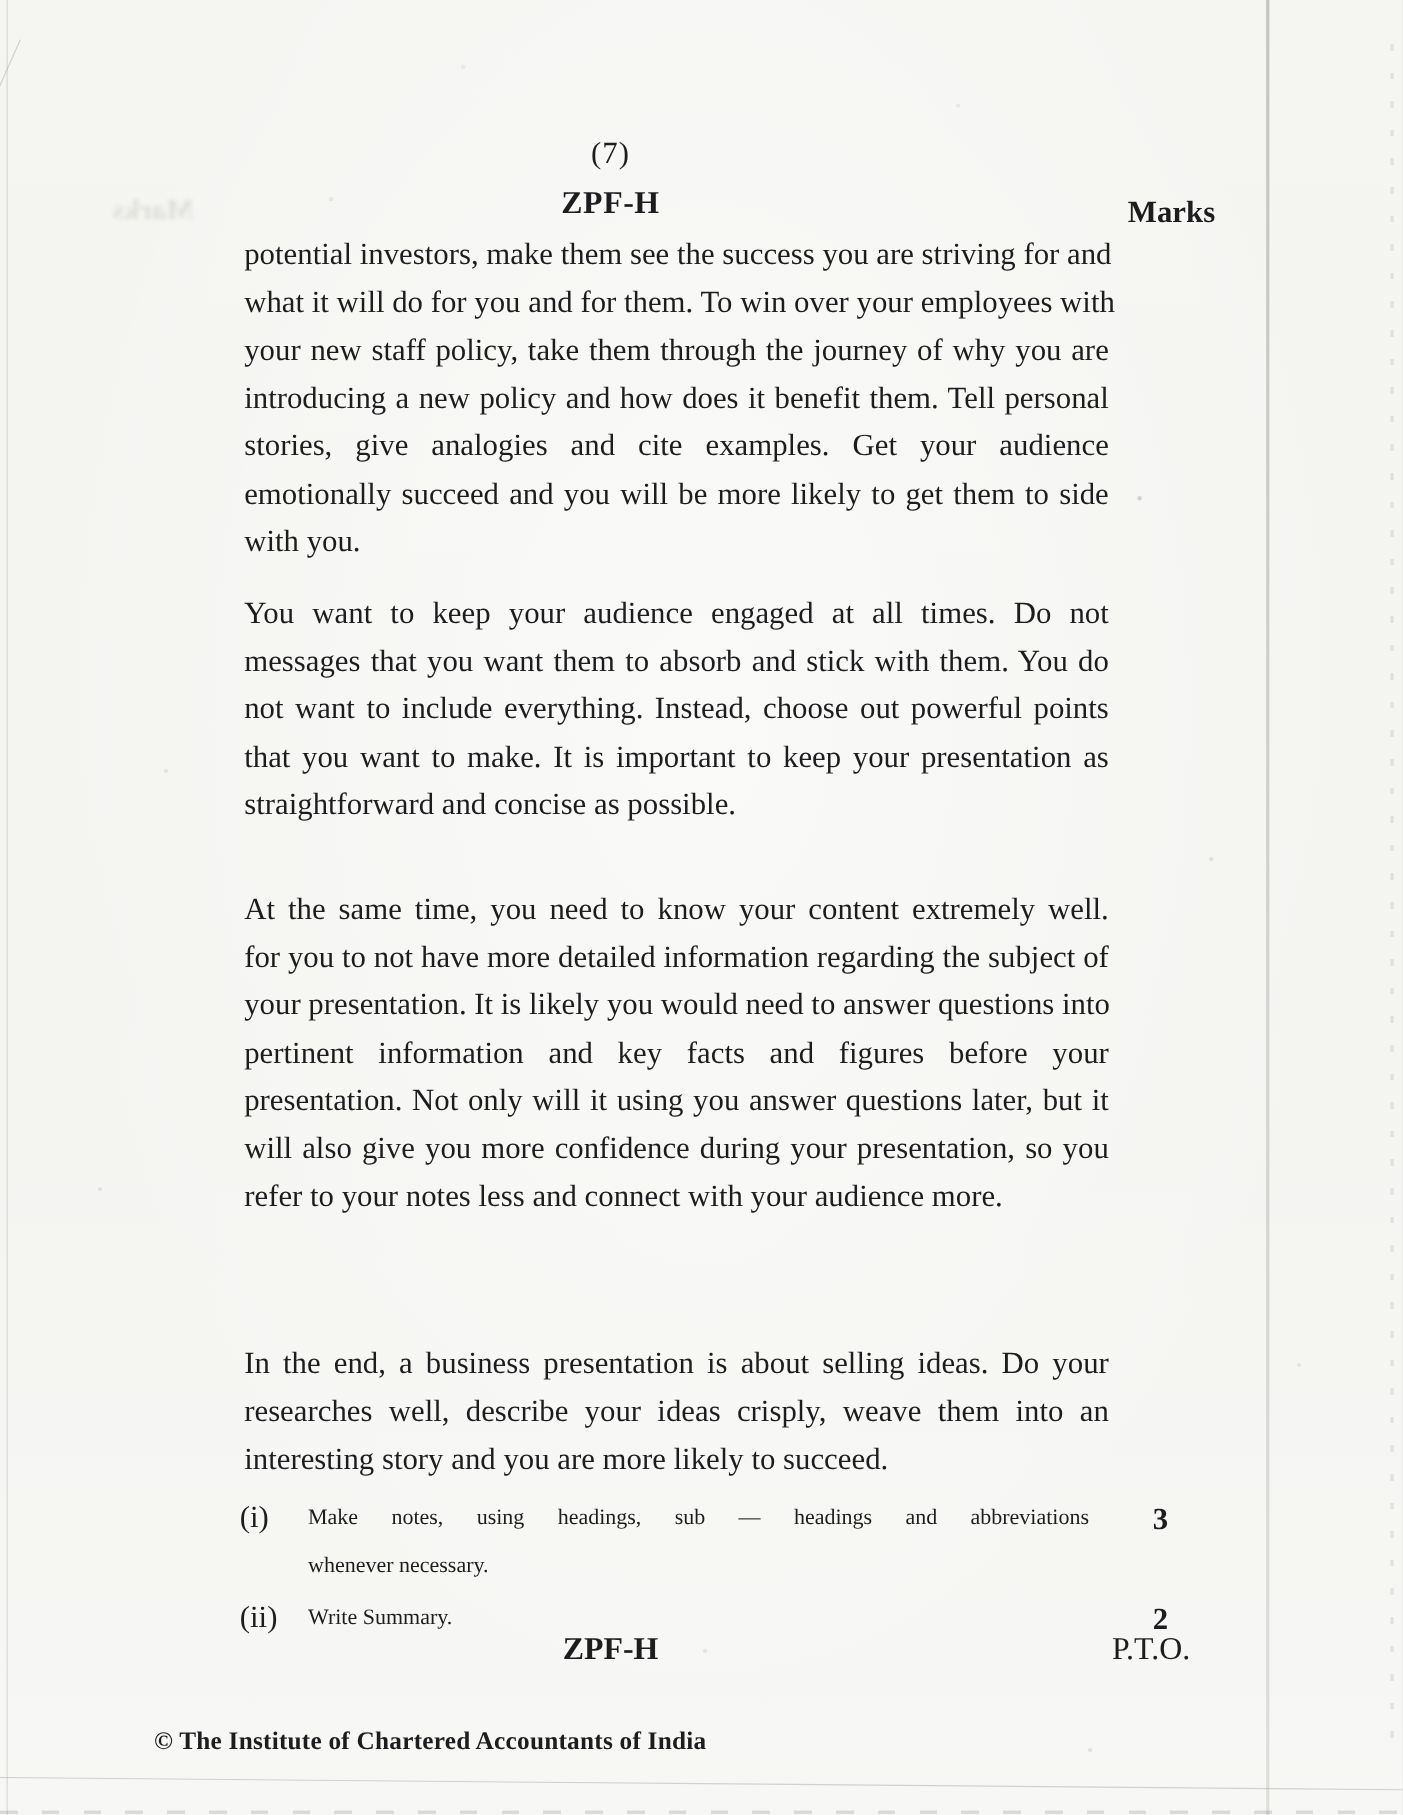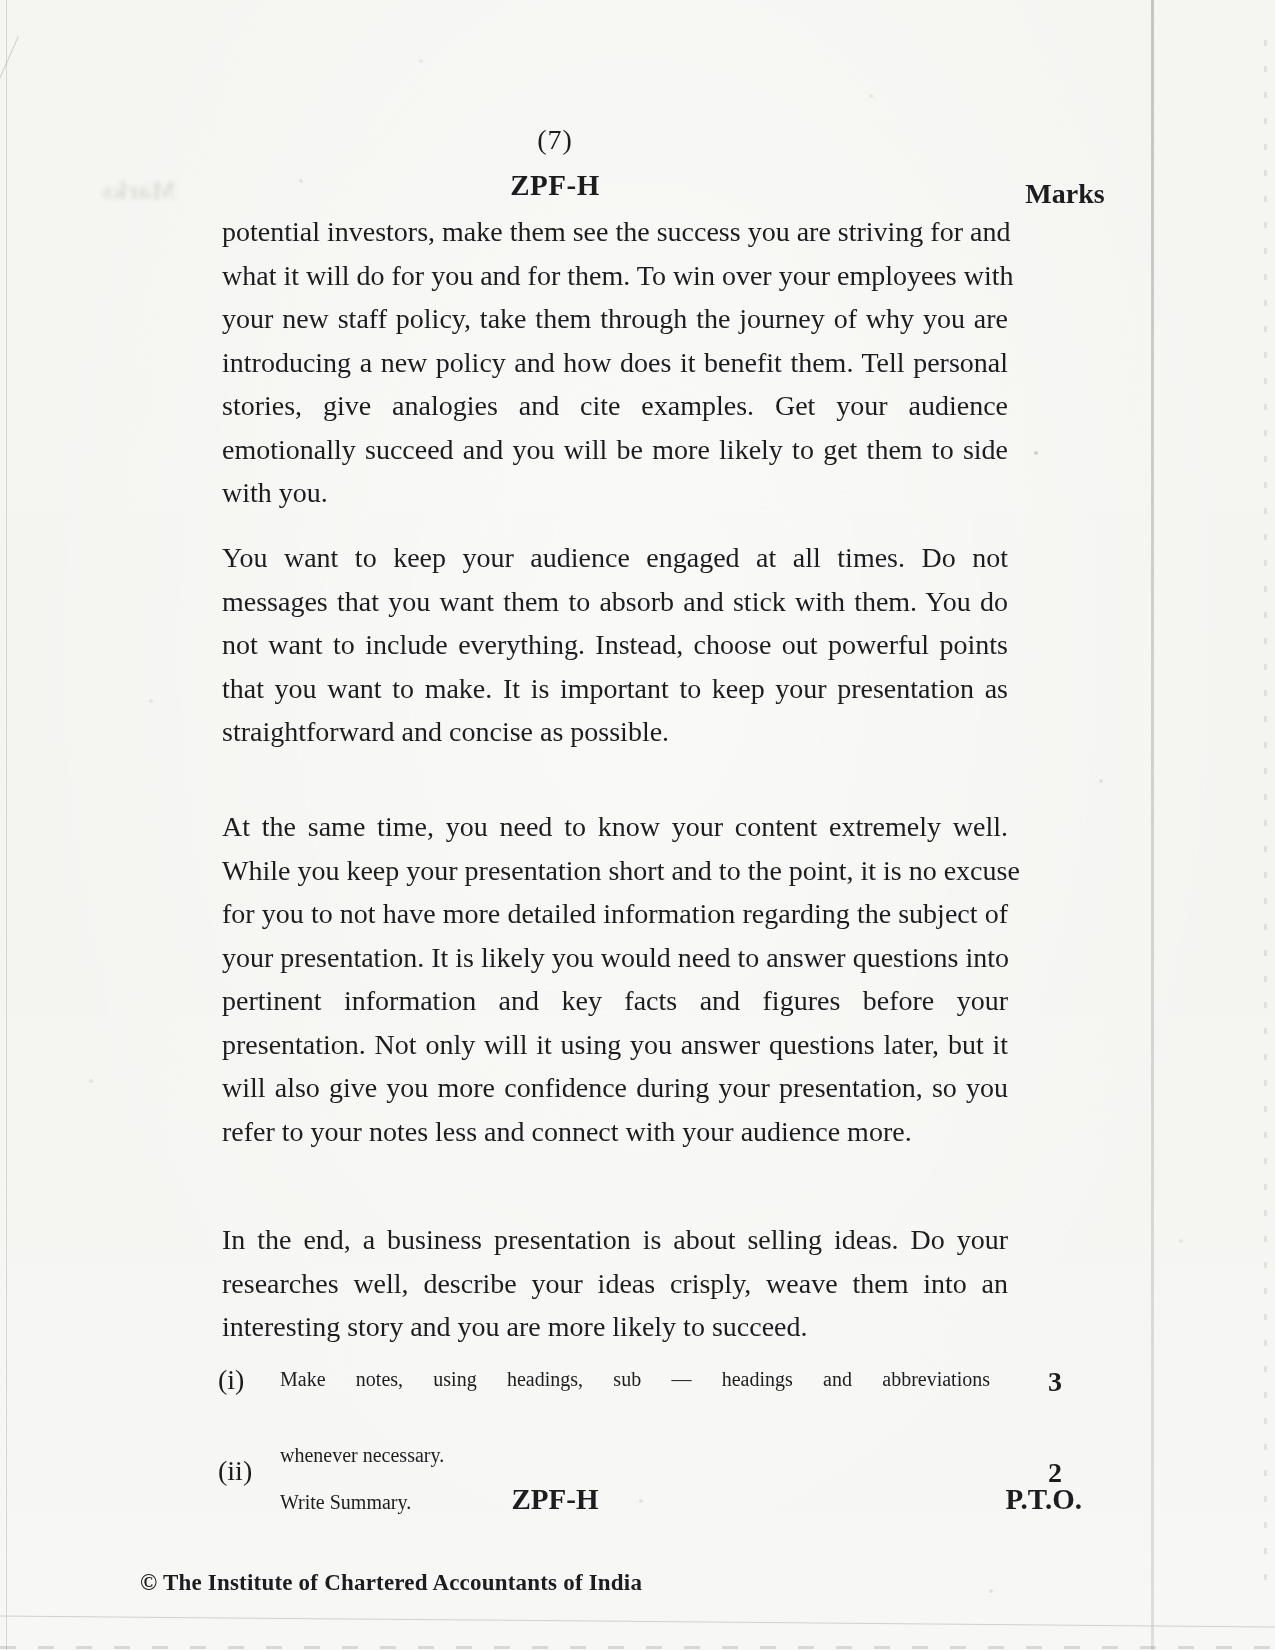--- a/index.html
+++ b/index.html
@@ -26,25 +26,25 @@
   .pline{
     width:100%;height:43.5px;line-height:43.5px;font-size:28px;
     text-align:justify;text-align-last:justify;
     white-space:nowrap;overflow:visible;
   }
   .pline.last{text-align:left;text-align-last:left;}
   
   .q-marker{position:absolute;left:218px;width:60px;font-size:28px;line-height:43.5px;}
   .q-text{position:absolute;left:280px;width:710px;}
   .q-line{height:43.5px;line-height:43.5px;font-size:20px;text-align:justify;text-align-last:justify;}
-  .q-line.last{text-align:right;text-align-last:left;margin-top:32px;}
+  .q-line.last{text-align:right;text-align-last:left;}
   .q-marks{position:absolute;left:1018px;width:74px;text-align:center;font-size:28px;font-weight:bold;line-height:43.5px;}
   
   .paper-code-bottom{top:1483px;font-size:29px;font-weight:bold;}
-  .pto{position:absolute;top:1483px;left:900px;width:182px;text-align:right;font-size:29px;font-weight:bold;}
+  .pto{position:absolute;top:1483px;left:900px;width:182px;text-align:right;font-size:29px;font-weight:normal;}
   .copyright{position:absolute;top:1570px;left:140px;font-size:23px;font-weight:bold;letter-spacing:.2px;}
   
   .ghost-bleed{
     position:absolute;top:176px;left:66px;width:110px;
     font-size:26px;font-weight:bold;color:#b9b9b0;
     transform:scaleX(-1);filter:blur(2px);opacity:.4;
     pointer-events:none;
   }
   .edge-left{position:absolute;left:6px;top:0;width:1px;height:100%;background:rgba(175,175,168,.45);}
   .edge-right{position:absolute;left:1151px;top:0;width:3px;height:100%;
@@ -95,21 +95,20 @@
       </div>
       <div class="para" style="top: 536px;">
         <div class="pline">You want to keep your audience engaged at all times. Do not</div>
         <div class="pline">messages that you want them to absorb and stick with them. You do</div>
         <div class="pline">not want to include everything. Instead, choose out powerful points</div>
         <div class="pline">that you want to make. It is important to keep your presentation as</div>
         <div class="pline last">straightforward and concise as possible.</div>
       </div>
       <div class="para" style="top: 805px;">
         <div class="pline">At the same time, you need to know your content extremely well.</div>
-        <div class="pline">While you keep your presentation short and to the point, it is no excuse</div>
         <div class="pline">for you to not have more detailed information regarding the subject of</div>
         <div class="pline">your presentation. It is likely you would need to answer questions into</div>
         <div class="pline">pertinent information and key facts and figures before your</div>
         <div class="pline">presentation. Not only will it using you answer questions later, but it</div>
         <div class="pline">will also give you more confidence during your presentation, so you</div>
         <div class="pline last">refer to your notes less and connect with your audience more.</div>
       </div>
       <div class="para" style="top: 1218px;">
         <div class="pline">In the end, a business presentation is about selling ideas. Do your</div>
         <div class="pline">researches well, describe your ideas crisply, weave them into an</div>

